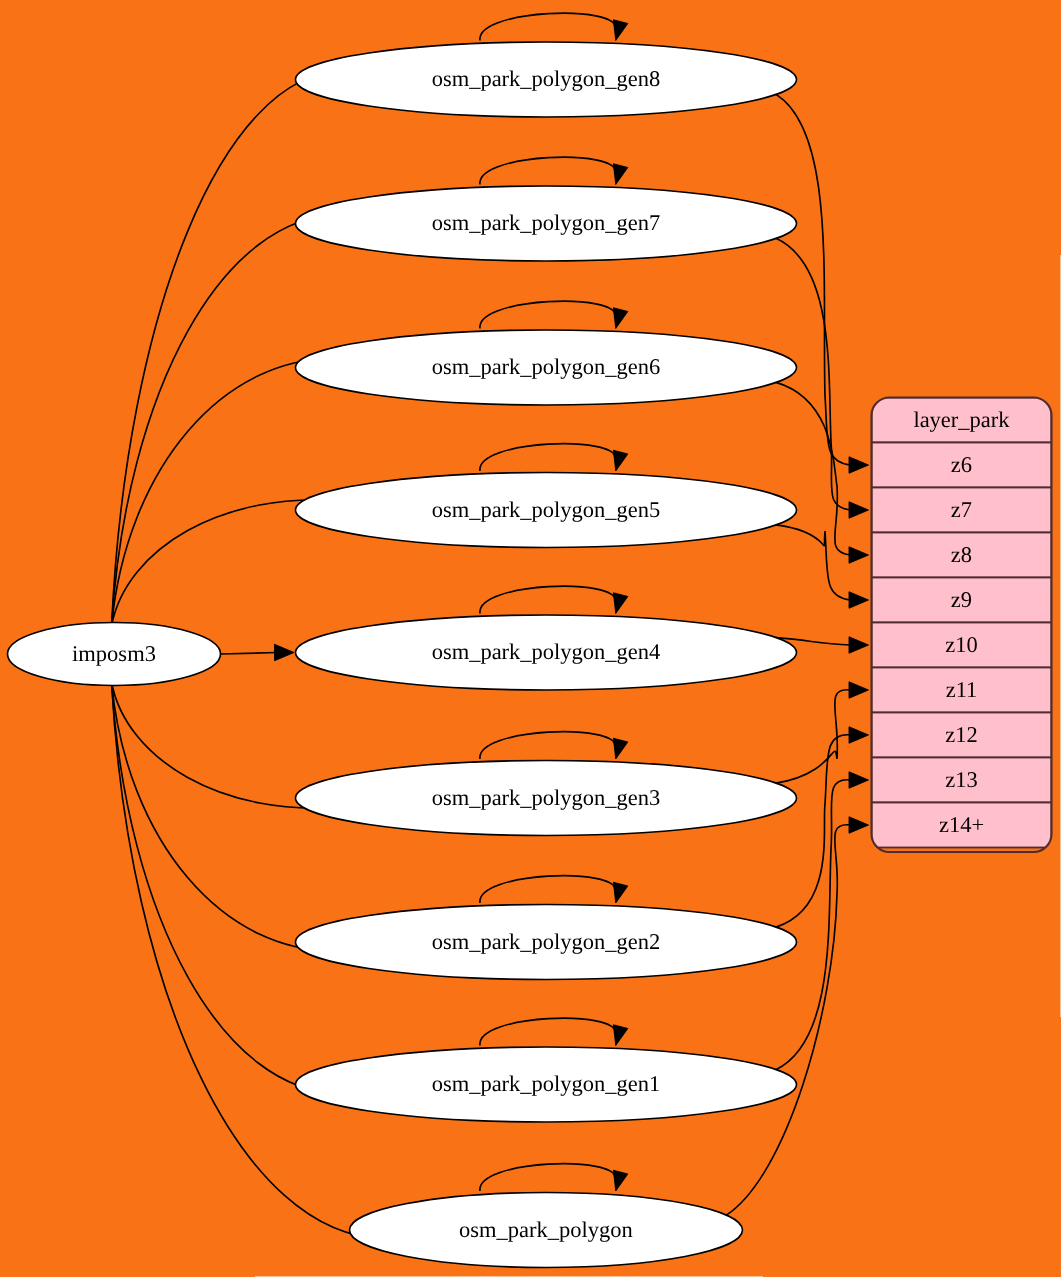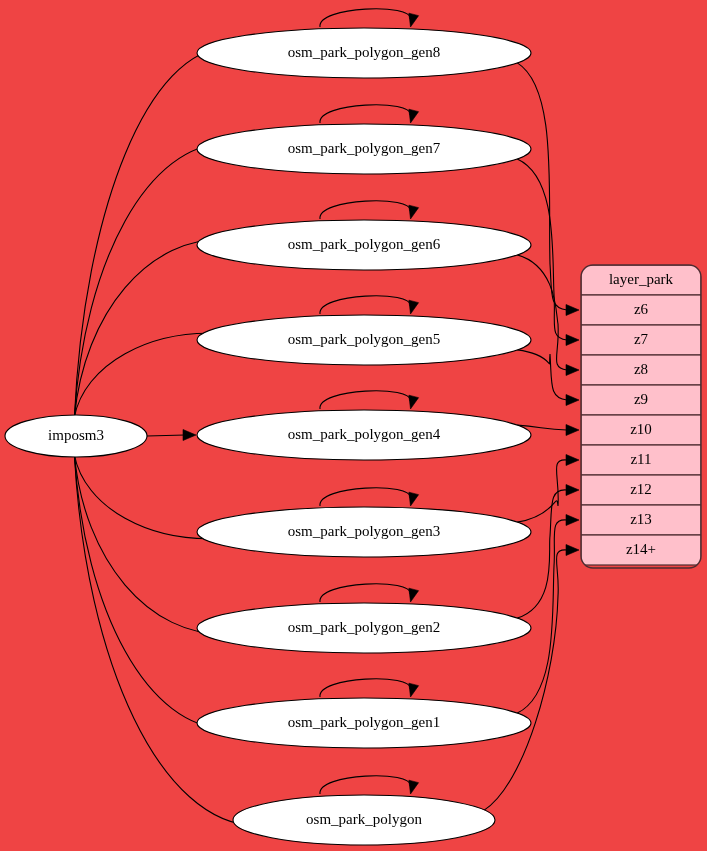--- a/index.html
+++ b/index.html
@@ -4,21 +4,21 @@
 <style>
   html, body {
     margin: 0;
     padding: 0;
     background: #ffffff;
   }
   #diagram-root {
     position: relative;
     width: 707px;
     height: 851px;
-    background: #ef4444;
+    background: #f97316;
     font-family: "Liberation Serif", "DejaVu Serif", serif;
     overflow: hidden;
   }
   svg#graph {
     display: block;
     width: 707px;
     height: 851px;
   }
   .node-ellipse {
     fill: #ffffff;

